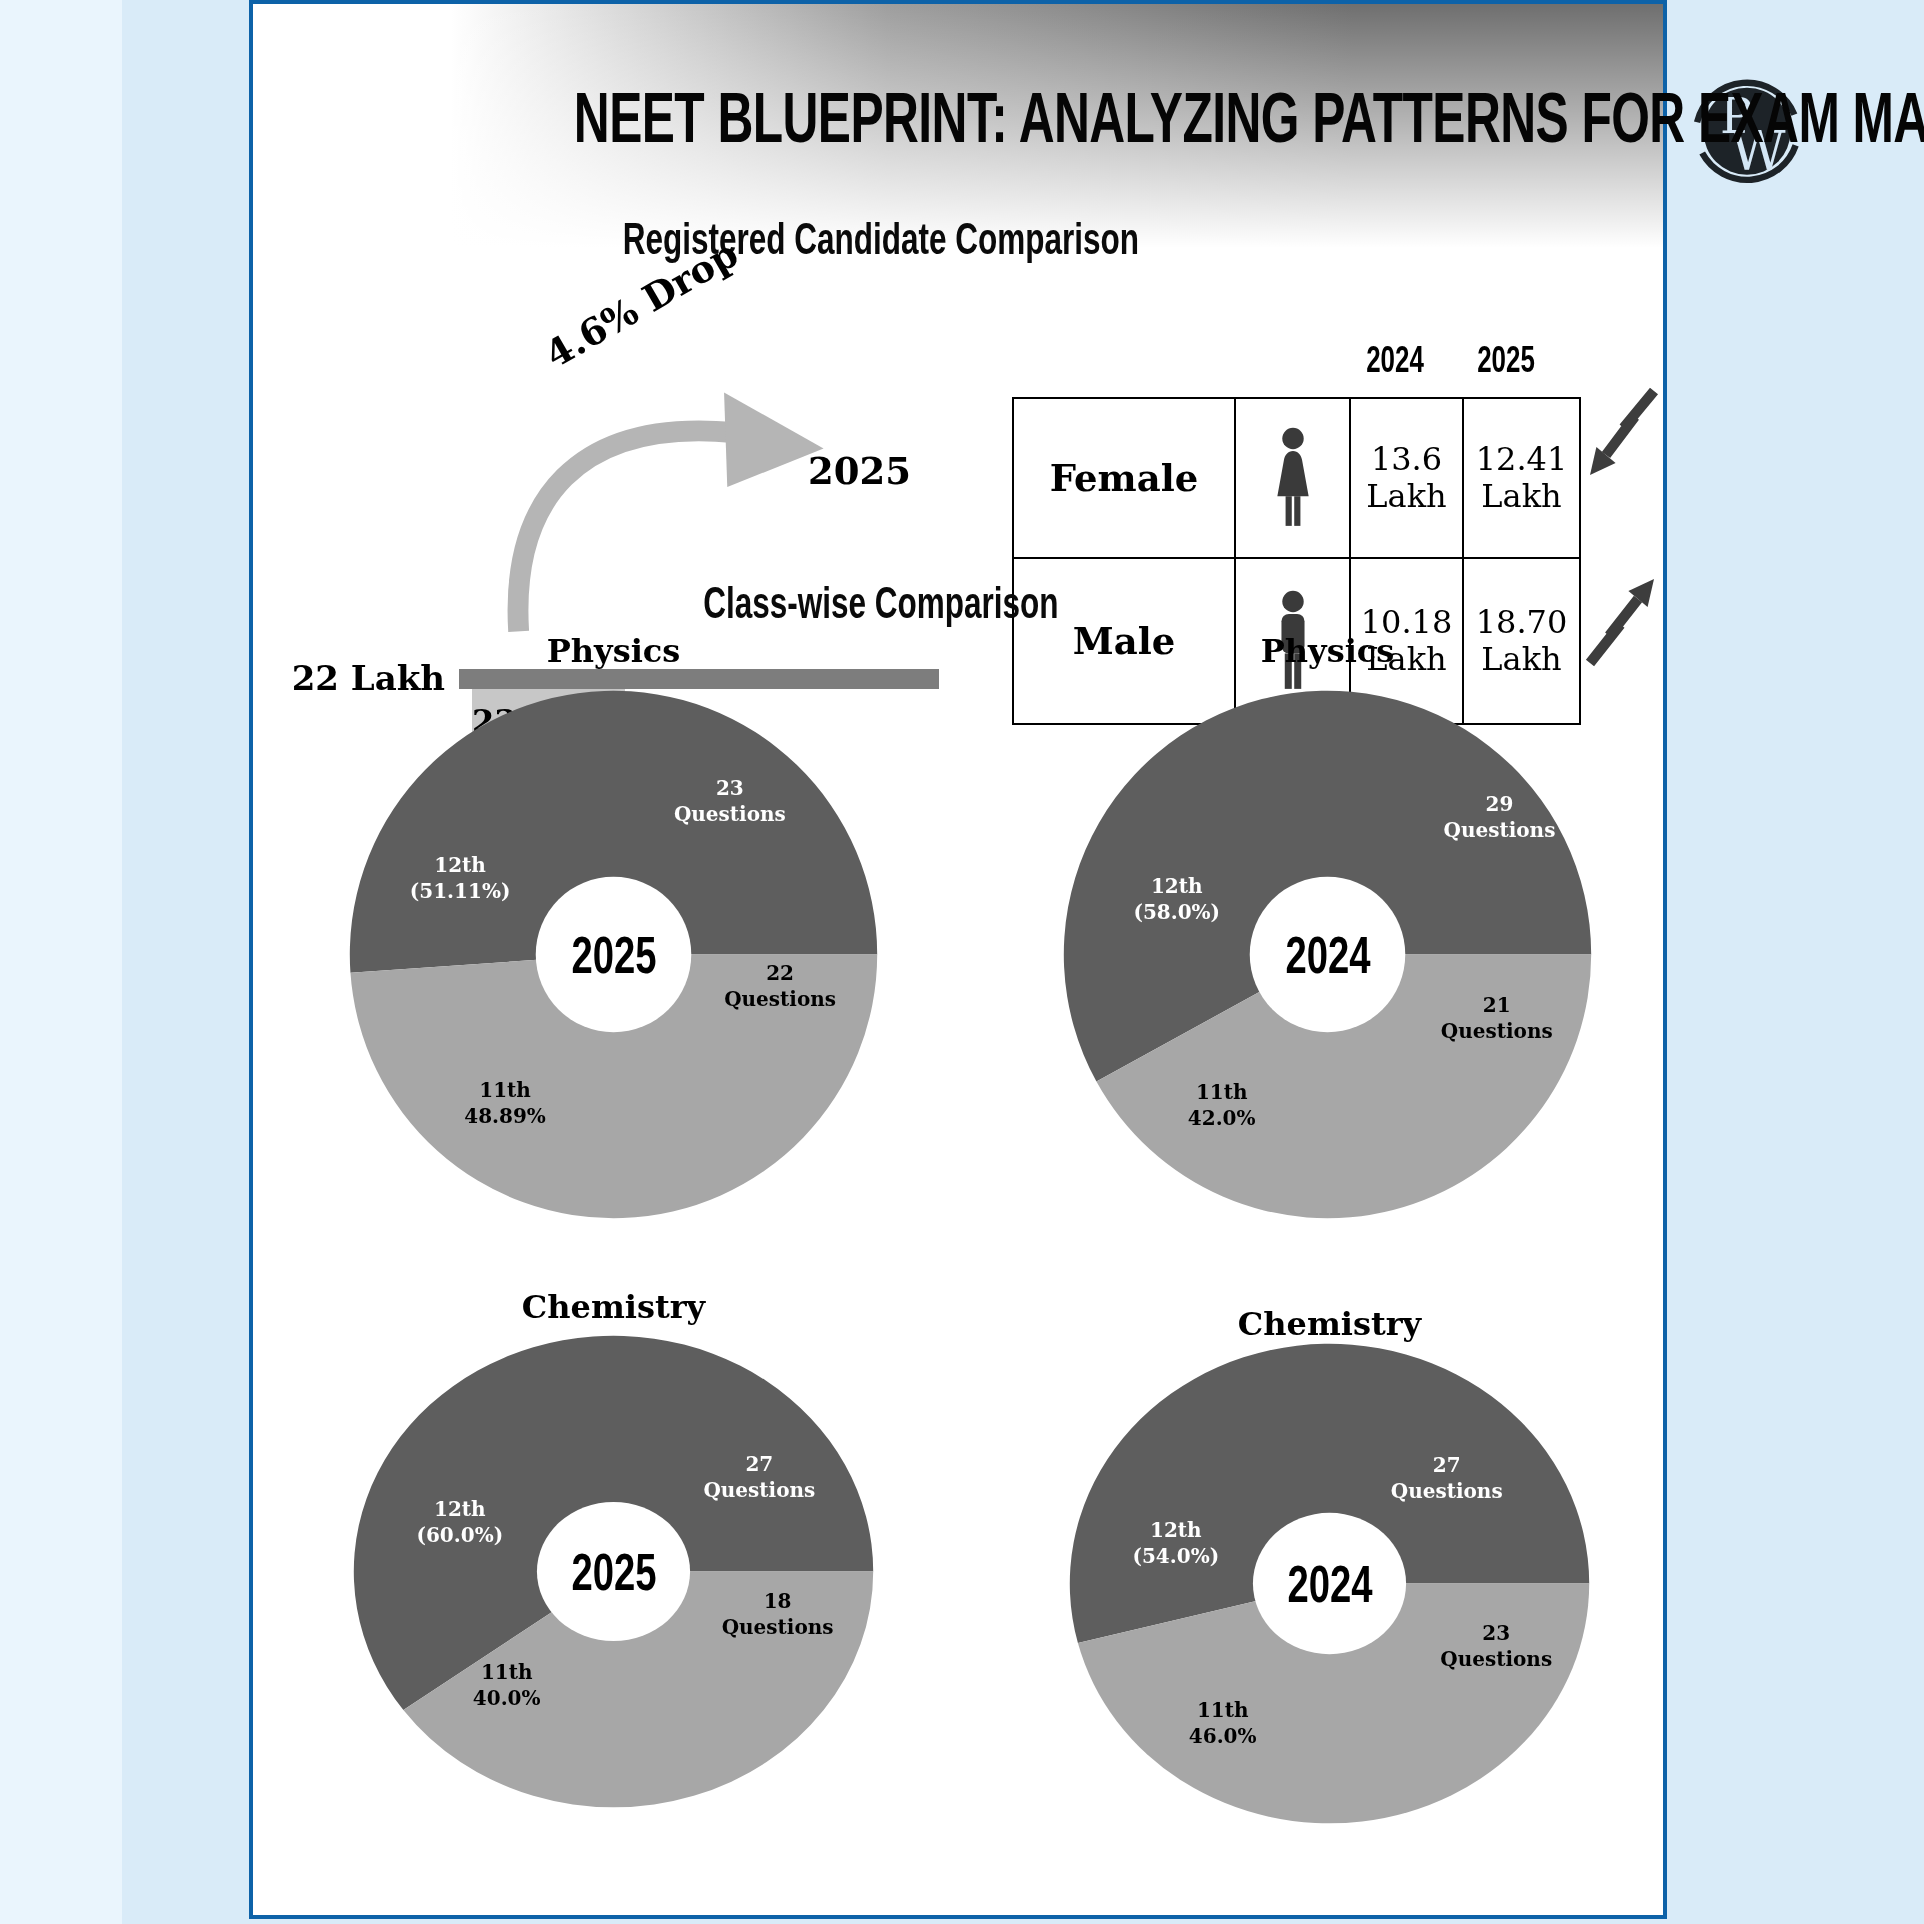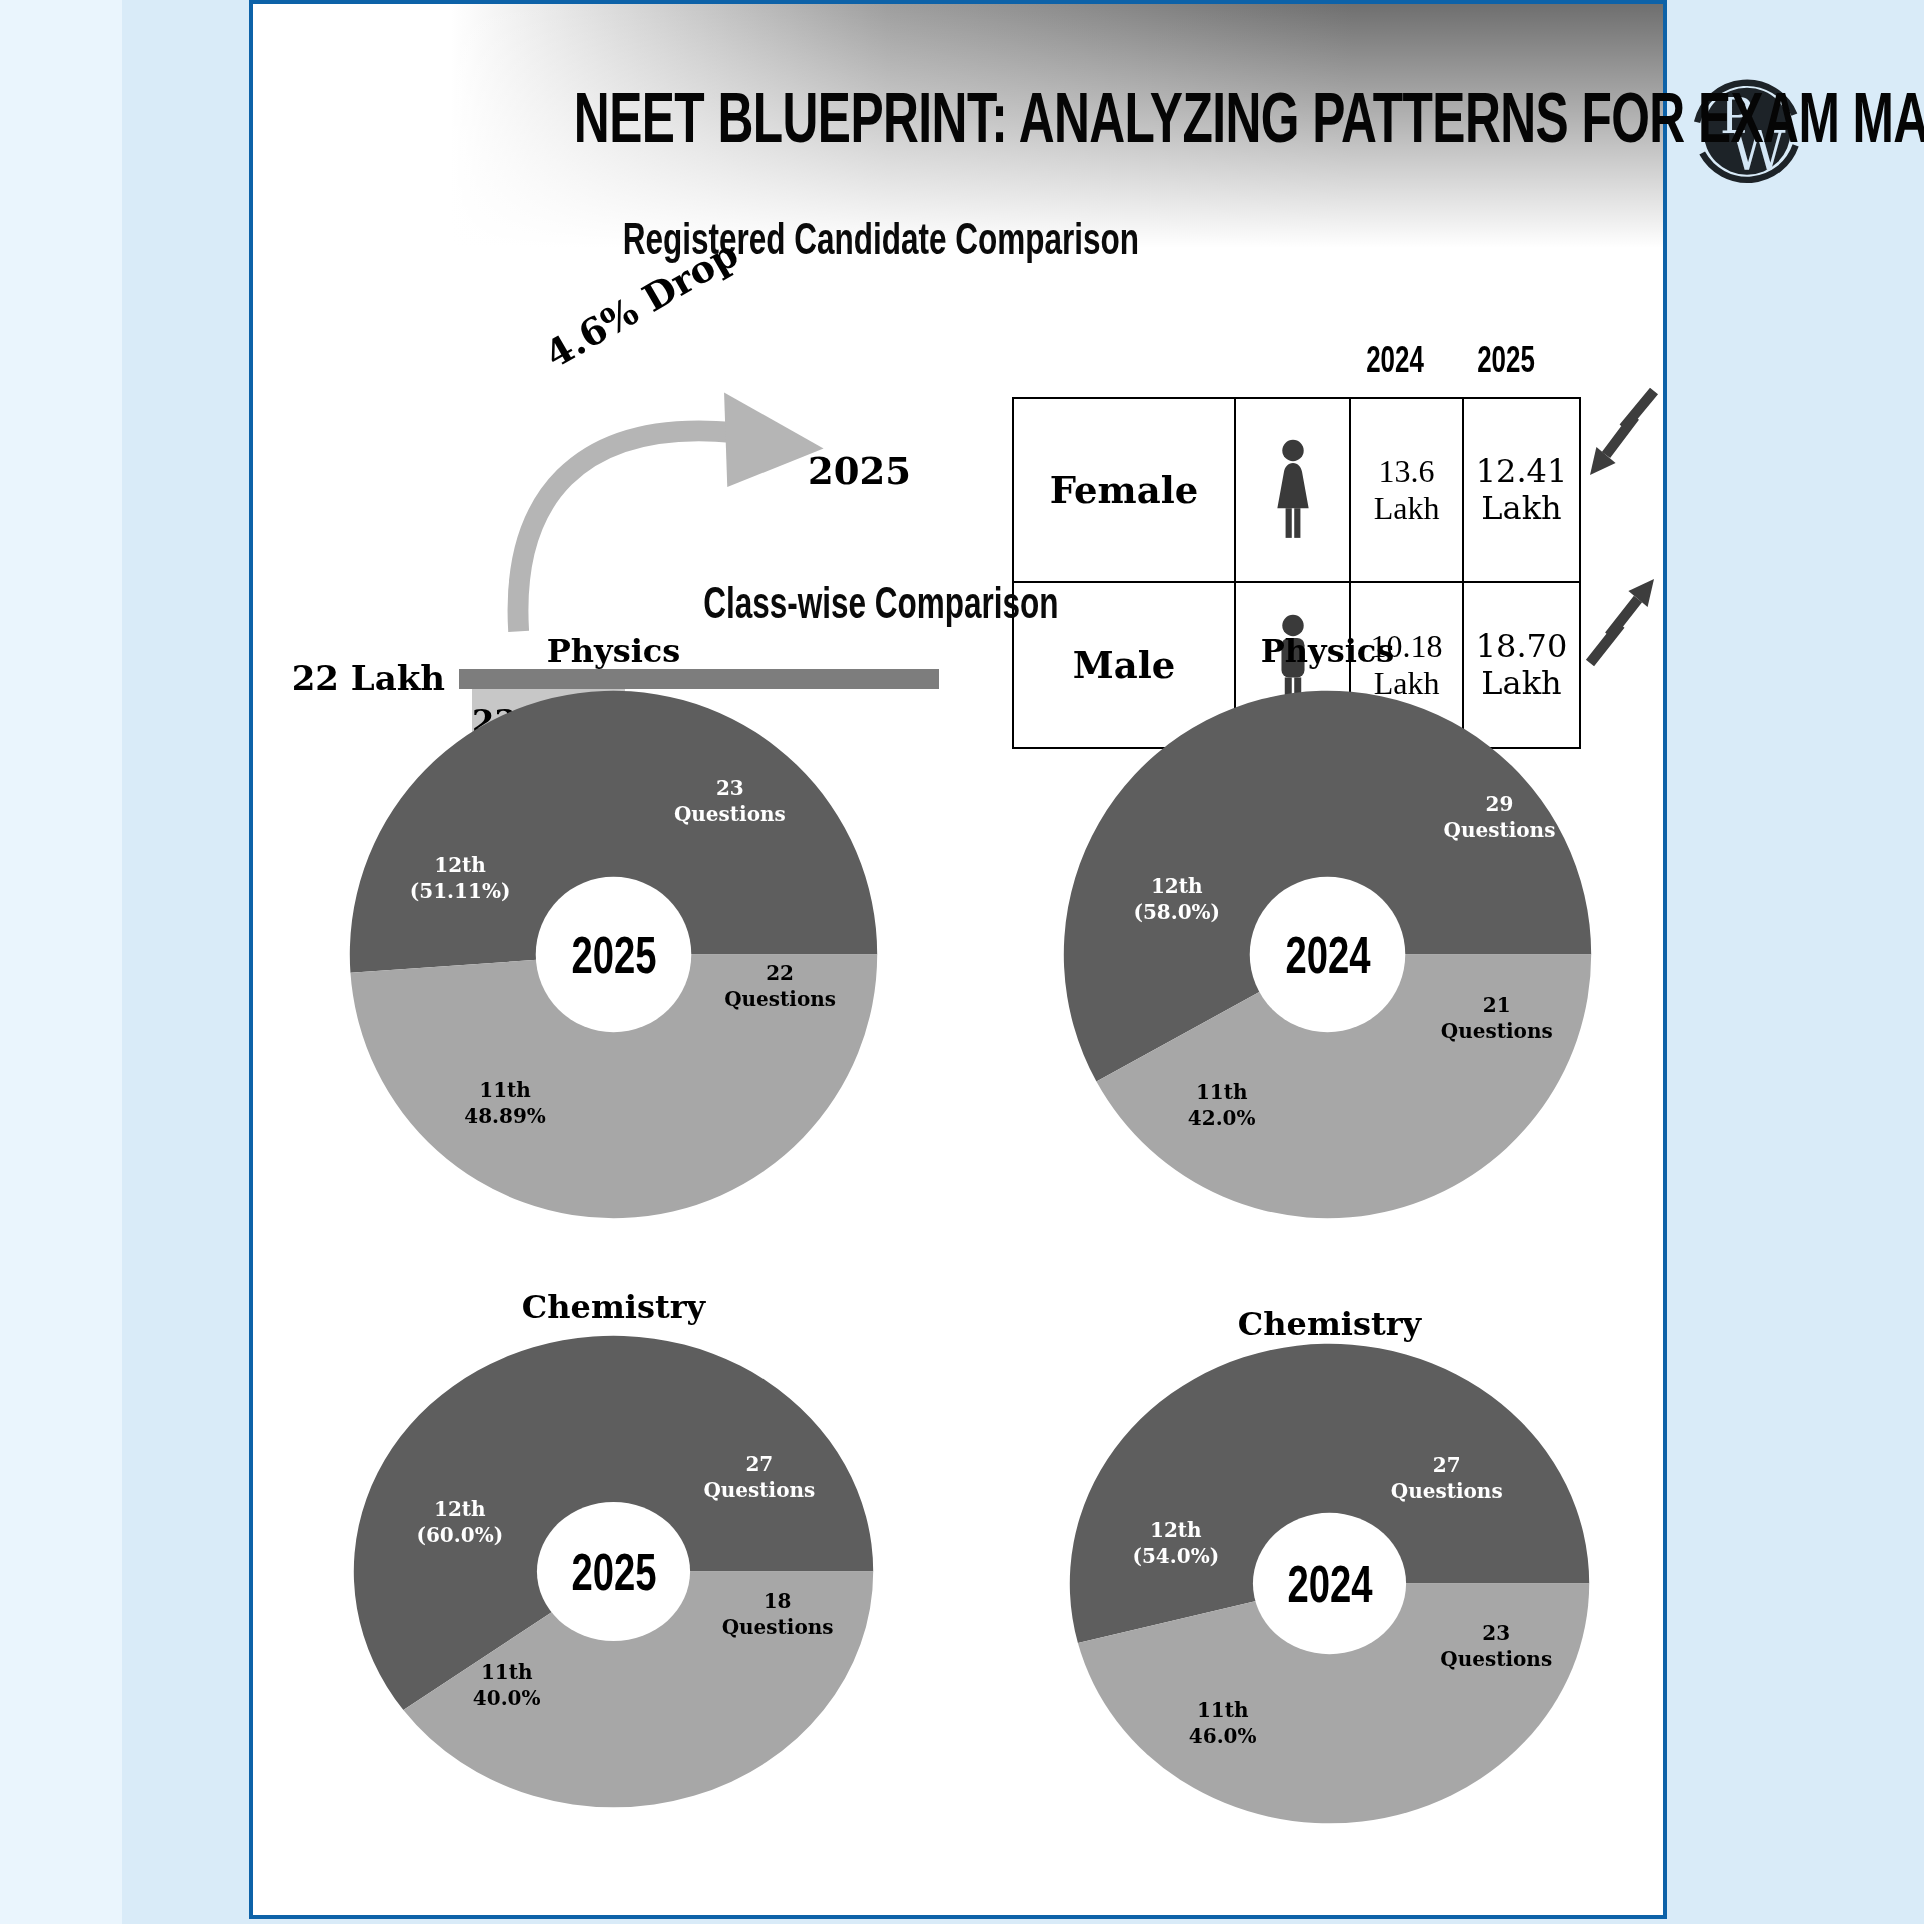--- a/index.html
+++ b/index.html
@@ -24,23 +24,23 @@
   .bar-2025{left:788px;top:510px;width:143px;height:159px;}
   .bar-year{position:absolute;text-align:center;font-size:37px;font-weight:700;}
   .y2024{left:472px;top:808px;width:153px;}
   .y2025{left:788px;top:449px;width:143px;}
   
   .gtable{position:absolute;left:1012px;top:397px;}
   .gtable table{border-collapse:collapse;}
   .gtable td{border:2.4px solid #000;text-align:center;vertical-align:middle;}
   .c-label{width:218px;font-size:37px;font-weight:700;}
   .c-icon{width:111px;}
-  .c-v1{width:109px;font-size:32px;line-height:1.15;font-family:Liberation Serif, serif;}
+  .c-v1{width:109px;font-size:32px;line-height:1.15;}
   .c-v2{width:113px;font-size:32px;line-height:1.15;}
-  .r1{height:184px;border-radius:24px;}
+  .r1{height:160px;border-radius:24px;}
   .r2{height:166px;}
   .thead{position:absolute;top:-58px;font-size:37px;}
   .th-2024{left:335px;width:96px;text-align:center;position:absolute;}
   .th-2025{left:446px;width:96px;text-align:center;position:absolute;}
   
   .chart{position:absolute;}
   .chart svg.donut{position:absolute;left:0;top:0;width:100%;height:100%;}
   .chart-title{position:absolute;left:0;width:100%;text-align:center;font-size:32px;font-weight:700;}
   .dlbl{position:absolute;transform:translate(-50%,-50%);text-align:center;font-size:20px;font-weight:700;line-height:1.3;z-index:3;}
   .dlbl.white{color:#ffffff;}

